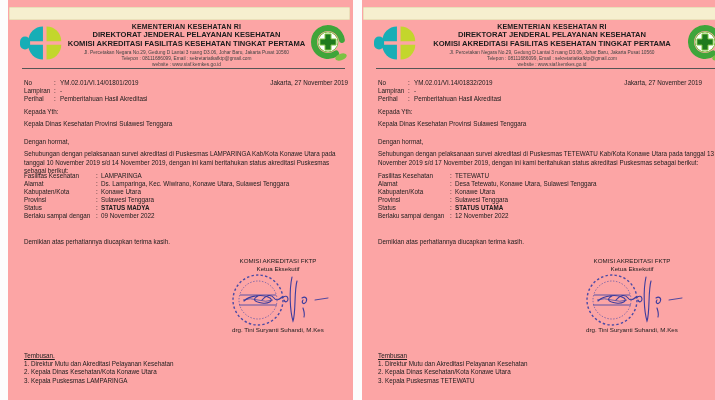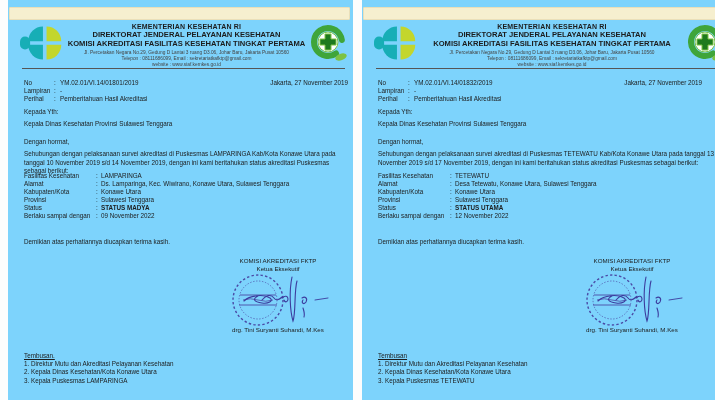--- a/index.html
+++ b/index.html
@@ -1,18 +1,18 @@
 <!DOCTYPE html>
 <html><head>
 <meta charset="utf-8">
 <style>
   html,body{margin:0;padding:0;}
   body{font-family:"Liberation Sans",sans-serif;background:#ffffff;}
   #viewport{position:relative;width:715px;height:400px;overflow:hidden;background:#fdfdfd;}
-  .page{position:absolute;top:0;height:400px;background:#7dd3fc;color:#1c1c1c;}
+  .page{position:absolute;top:0;height:400px;background:#fca5a5;color:#1c1c1c;}
   #page0{left:8px;width:345px;}
   #page1{left:362px;width:368px;}
   .topband{position:absolute;top:7px;left:1px;right:3px;height:13px;background:#f6efcf;border:1px solid #eadfb9;box-sizing:border-box;border-radius:1px;}
   .header{position:absolute;top:23px;left:12px;right:4px;display:flex;align-items:center;}
   .klogo,.flogo{flex:0 0 auto;}
   .htext{flex:1 1 auto;text-align:center;min-width:0;}
   .h1{font-size:7px;font-weight:bold;white-space:nowrap;letter-spacing:.2px;}
   .h2{font-size:7.6px;font-weight:bold;white-space:nowrap;}
   .addr{font-size:4.8px;color:#444;white-space:nowrap;line-height:1.25;}
   .addr.first{margin-top:2px;}

